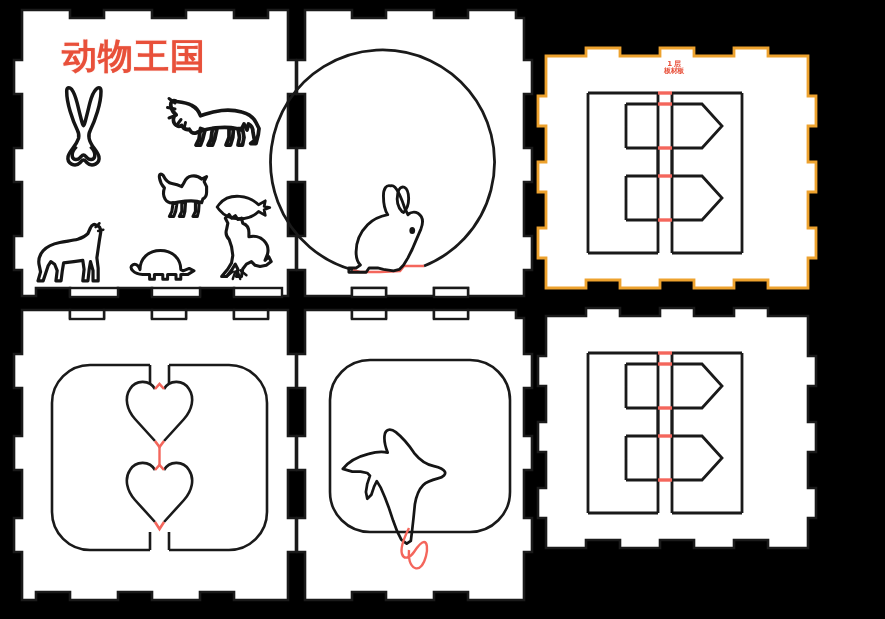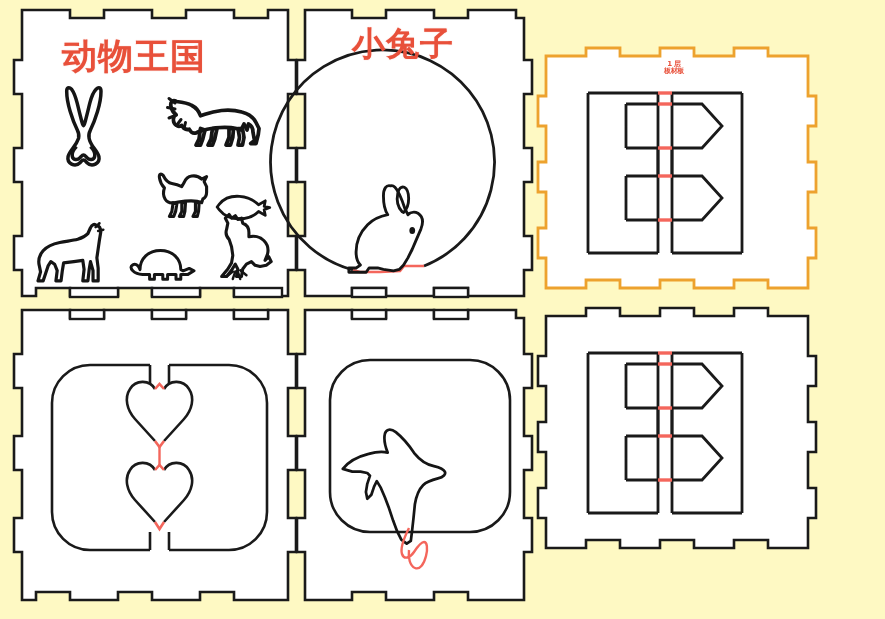--- a/index.html
+++ b/index.html
@@ -10,21 +10,21 @@
   body {
     width: 885px;
     height: 619px;
     overflow: hidden;
     font-family: "Liberation Sans", sans-serif;
   }
   #canvas {
     position: relative;
     width: 885px;
     height: 619px;
-    background: #fef9c3;
+    background: #000000;
   }
   #sheet {
     position: absolute;
     left: 0;
     top: 0;
     width: 885px;
     height: 619px;
     display: block;
   }
   .panel-title {
@@ -420,21 +420,20 @@
         <path d="M658 364 L672 364" stroke="#f4665c" stroke-width="3.4" fill="none"></path>
         <path d="M658 408 L672 408" stroke="#f4665c" stroke-width="3.4" fill="none"></path>
         <path d="M658 436 L672 436" stroke="#f4665c" stroke-width="3.4" fill="none"></path>
         <path d="M658 480 L672 480" stroke="#f4665c" stroke-width="3.4" fill="none"></path>
       </g>
     </g>
   </svg>
 
   <div class="panel-title" id="title-animal-kingdom">动物王国</div>
 
-  <div class="panel-title" id="title-rabbit">小兔子</div>
 
 
   <div id="note-orange">
     <div>1 层</div>
     <div>板材板</div>
   </div>
 
 </div>
 
 </body></html>

